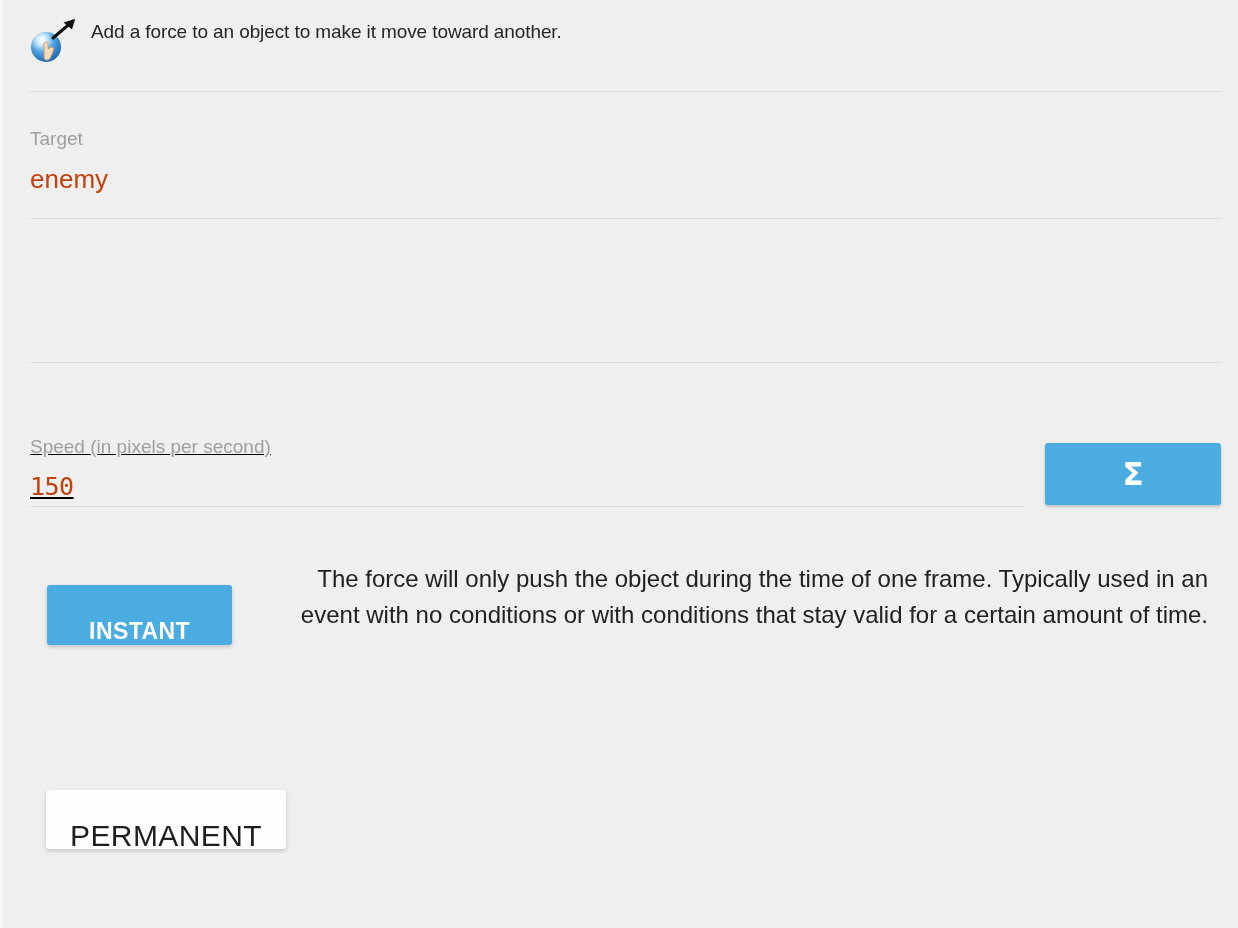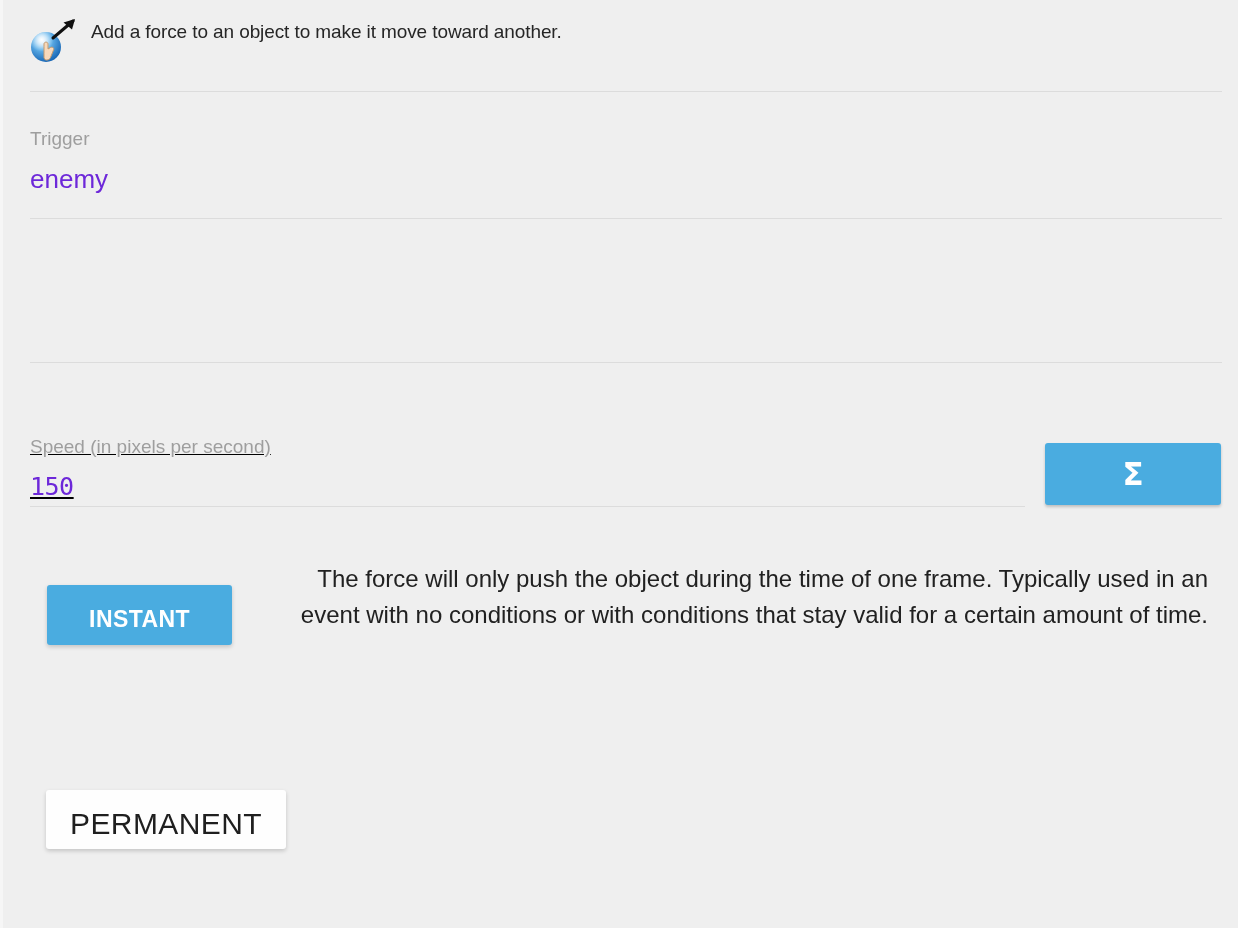--- a/index.html
+++ b/index.html
@@ -62,21 +62,21 @@
     left: 27px;
   }
   .field-label {
     font-size: 19px;
     color: #9e9e9e;
     letter-spacing: 0px;
     line-height: 22px;
   }
   .field-value {
     font-size: 26px;
-    color: #6d28d9;
+    color: #c2410c;
     line-height: 34px;
     margin-top: 12px;
     white-space: nowrap;
   }
   .field-value.mono {
     font-family: "DejaVu Sans Mono", monospace;
     font-size: 25px;
     letter-spacing: -0.5px;
   }
   .field-underline {
@@ -117,21 +117,21 @@
   }
   .option-button {
     position: absolute;
     border: none;
     border-radius: 3px;
     font-family: "Liberation Sans", sans-serif;
     text-align: center;
     cursor: pointer;
     box-shadow: 0 2px 4px rgba(0,0,0,0.18);
     letter-spacing: 0.4px;
-    padding: 4px;
+    padding: 16px;
   }
   .option-button.primary {
     background: #4aace0;
     color: #ffffff;
     font-weight: bold;
   }
   .option-button.secondary {
     background: #fefefe;
     color: #1f1f1f;
     font-weight: normal;
@@ -196,21 +196,21 @@
         <path d="M15 44 C15 38 15 33 15 30 C15 27.5 19 27.5 19 30 L19 35 L21.5 33.5 C23.5 32.5 25.5 34 24.5 36 L21.5 43.5 C21 45 19.5 46 18 46 L16.5 46 Z" fill="#f7d9bb" stroke="#c59a6f" stroke-width="1"></path>
         <path d="M24 24 L44 7" stroke="#101010" stroke-width="3" stroke-linecap="round"></path>
         <path d="M46 5 L34.5 8.5 L43 15.5 Z" fill="#101010"></path>
       </svg>
     </span>
     <span class="header-title">Add a force to an object to make it move toward another.</span>
     <div class="header-divider"></div>
   </div>
 
   <div class="field" id="field-object">
-    <div class="field-label">Trigger</div>
+    <div class="field-label">Target</div>
     <div class="field-value">enemy</div>
   </div>
   <div class="field-underline" id="underline-object"></div>
 
   <div class="field-underline" id="underline-target"></div>
 
   <div class="field" id="field-speed">
     <div class="field-label">Speed (in pixels per second)</div>
     <div class="field-value mono">150</div>
   </div>

